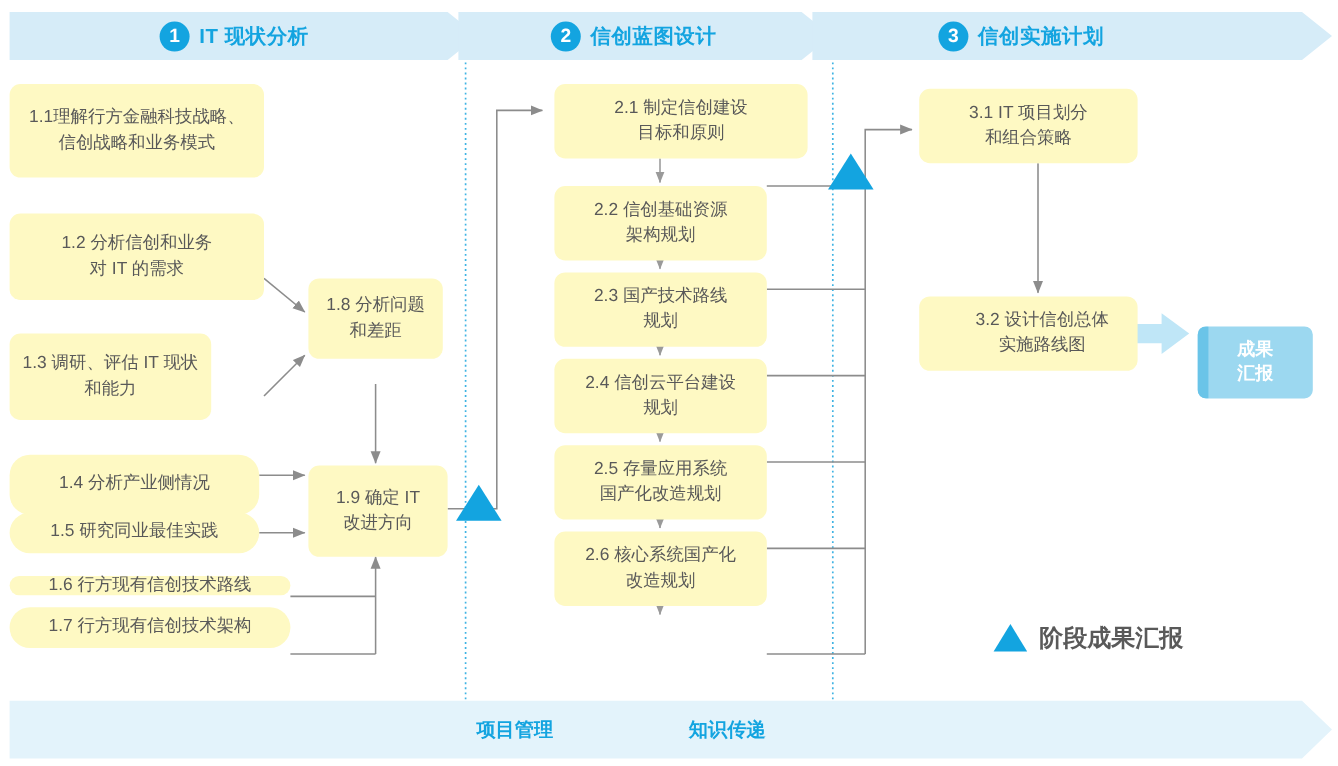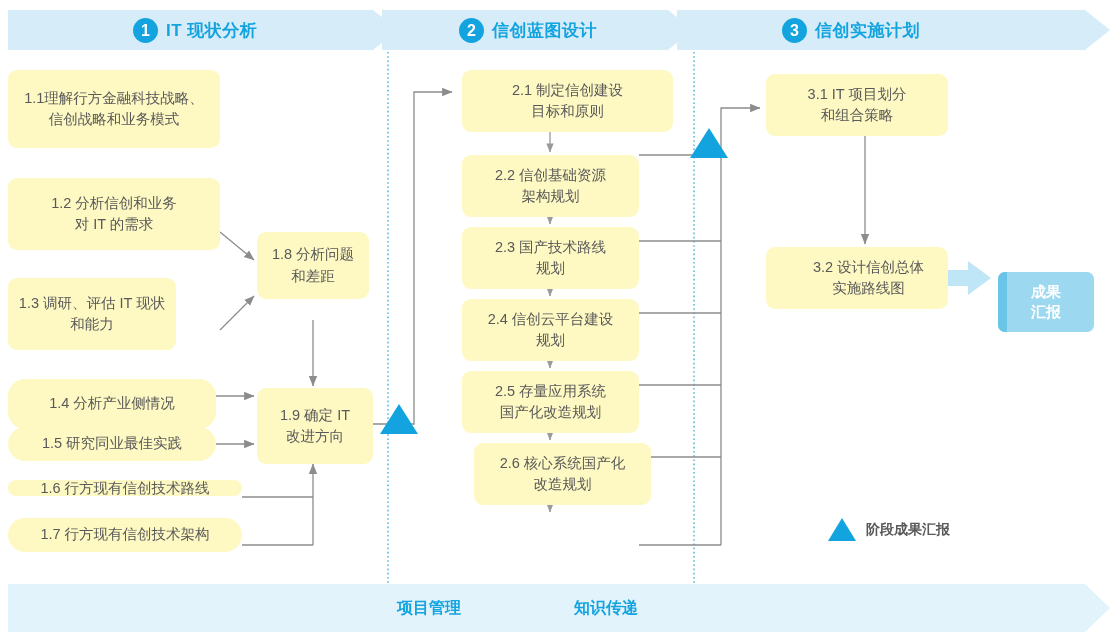--- a/index.html
+++ b/index.html
@@ -47,21 +47,21 @@
   }
 
   
   .legend{
     position:absolute;display:flex;align-items:center;gap:10px;z-index:6;
   }
   .legend-tri{
     width:0;height:0;border-left:14px solid transparent;border-right:14px solid transparent;
     border-bottom:23px solid #13A4E0;
   }
-  .legend-text{color:#595959;font-size:14px;font-weight:bold;white-space:nowrap;}
+  .legend-text{color:#595959;font-size:20px;font-weight:bold;white-space:nowrap;}
 
   
   .bottom-label{
     position:absolute;color:#13A4E0;font-size:16px;font-weight:bold;
     white-space:nowrap;z-index:6;
   }
 </style>
 </head>
 <body>
 
@@ -158,21 +158,21 @@
   </div>
   <div class="node" style="left:8px;top:379px;width:208px;height:50px;border-radius:17px;">
     <span style="white-space:pre-line;">1.4 分析产业侧情况</span>
   </div>
   <div class="node" style="left:8px;top:427px;width:208px;height:34px;border-radius:17px;">
     <span style="white-space:pre-line;">1.5 研究同业最佳实践</span>
   </div>
   <div class="node" style="left:8px;top:480px;width:234px;height:16px;border-radius:17px;">
     <span style="white-space:pre-line;">1.6 行方现有信创技术路线</span>
   </div>
-  <div class="node" style="left:8px;top:518px;width:234px;height:34px;border-radius:17px;">
+  <div class="node" style="left:8px;top:506px;width:234px;height:34px;border-radius:17px;">
     <span style="white-space:pre-line;">1.7 行方现有信创技术架构</span>
   </div>
   <div class="node" style="left:257px;top:232px;width:112px;height:67px;">
     <span style="white-space:pre-line;">1.8 分析问题
 和差距</span>
   </div>
   <div class="node" style="left:257px;top:388px;width:116px;height:76px;">
     <span style="white-space:pre-line;">1.9 确定 IT
 改进方向</span>
   </div>
@@ -190,21 +190,21 @@
 规划</span>
   </div>
   <div class="node" style="left:462px;top:299px;width:177px;height:62px;">
     <span style="white-space:pre-line;">2.4 信创云平台建设
 规划</span>
   </div>
   <div class="node" style="left:462px;top:371px;width:177px;height:62px;">
     <span style="white-space:pre-line;">2.5 存量应用系统
 国产化改造规划</span>
   </div>
-  <div class="node" style="left:462px;top:443px;width:177px;height:62px;margin-left:12px;">
+  <div class="node" style="left:462px;top:443px;width:177px;height:62px;">
     <span style="white-space:pre-line;">2.6 核心系统国产化
 改造规划</span>
   </div>
 
   <div class="node" style="left:766px;top:74px;width:182px;height:62px;">
     <span style="white-space:pre-line;">3.1 IT 项目划分
 和组合策略</span>
   </div>
   <div class="node" style="left:766px;top:247px;width:182px;height:62px;">
     <span style="white-space:pre-line;margin-left:23px;">3.2 设计信创总体

